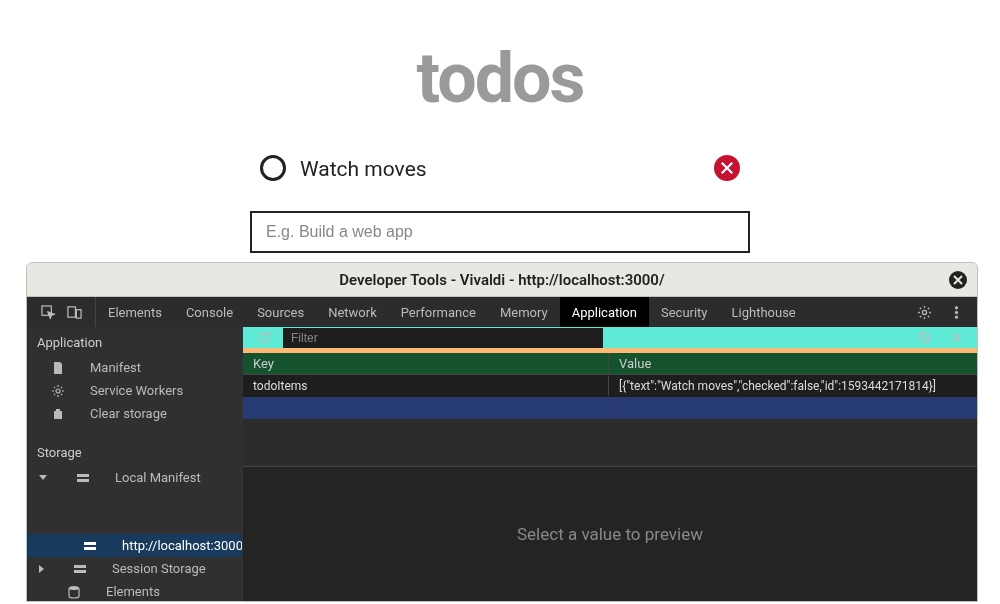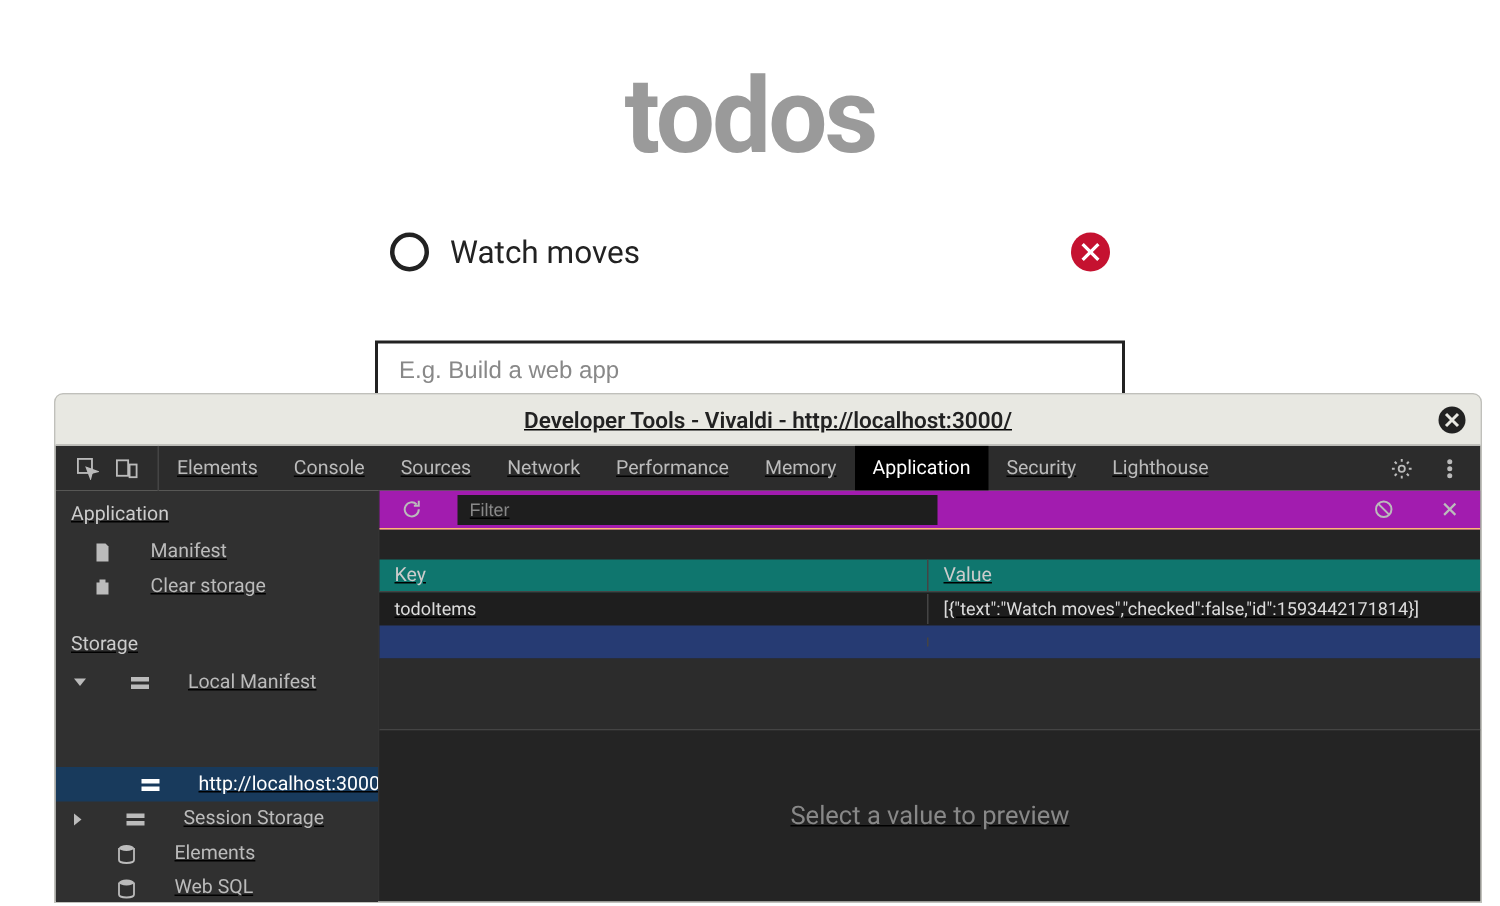--- a/index.html
+++ b/index.html
@@ -6,24 +6,24 @@
 body { font-family: -apple-system, BlinkMacSystemFont, "Segoe UI", Roboto, sans-serif; background: #fff; width: 1000px; height: 604px; overflow: hidden; }
 
 .app { display: flex; flex-direction: column; align-items: center; padding-top: 10px; }
 .app-title { font-size: 70px; font-weight: 700; color: #9a9a9a; letter-spacing: -2px; margin-top: 27px; }
 .todo-list { width: 500px; margin-top: 30px; }
 .todo-item { display: flex; align-items: flex-end; gap: 14px; padding: 6px 10px; }
 .todo-checkbox { width: 26px; height: 26px; border: 3px solid #222; border-radius: 50%; flex-shrink: 0; cursor: pointer; }
 .todo-text { font-size: 21px; color: #222; flex: 1; }
 .todo-delete { width: 26px; height: 26px; border-radius: 50%; background: #c51230; display: flex; align-items: center; justify-content: center; cursor: pointer; }
 .todo-delete svg { width: 14px; height: 14px; }
-.todo-input { width: 500px; margin-top: 40px; border: 2px solid #222; padding: 10px 14px; font-size: 16px; color: #8b5cf6; }
+.todo-input { width: 500px; margin-top: 24px; border: 2px solid #222; padding: 10px 14px; font-size: 16px; color: #8b5cf6; }
 .todo-input::placeholder { color: #888; }
 
-.devtools { position: absolute; top: 262px; left: 36px; width: 952px; height: 340px; border: 1px solid #c0c0bb; border-radius: 6px 6px 0 0; overflow: hidden; display: flex; flex-direction: column; background: #e8e8e2; text-decoration: underline; }
+.devtools { position: absolute; top: 262px; left: 26px; width: 952px; height: 340px; border: 1px solid #c0c0bb; border-radius: 6px 6px 0 0; overflow: hidden; display: flex; flex-direction: column; background: #e8e8e2; }
 .dt-titlebar { display: flex; align-items: center; justify-content: center; height: 34px; background: #e8e8e2; position: relative; border-bottom: 1px solid #c0c0bb; }
 .dt-titlebar-text { font-size: 15px; font-weight: 600; color: #222; }
 .dt-close { position: absolute; right: 10px; top: 8px; width: 18px; height: 18px; border-radius: 50%; background: #222; display: flex; align-items: center; justify-content: center; cursor: pointer; }
 .dt-close svg { width: 10px; height: 10px; }
 
 .dt-tabs { display: flex; align-items: center; height: 30px; background: #2c2c2c; color: #999; font-size: 13px; justify-content: space-between; }
 .dt-tool-icons { display: flex; gap: 0; padding: 0 8px; border-right: 1px solid #444; height: 100%; align-items: center; }
 .dt-tool-icon { width: 22px; height: 22px; display: flex; align-items: center; justify-content: center; cursor: pointer; margin: 0 2px;}
 .dt-tool-icon svg { width: 15px; height: 15px; stroke: #bbb; fill: none; }
 .dt-tab { padding: 0 12px; height: 100%; display: flex; align-items: center; cursor: pointer; color: #bbb; }
@@ -39,24 +39,24 @@
 .dt-side-item.child { padding-left: 40px; }
 .dt-side-item.child2 { padding-left: 56px; }
 .dt-side-item.selected { background: #183a5c; color: #fff; margin-top: 45px; }
 .dt-side-item.expanded::before, .dt-side-item.collapsed::before { content: ""; width: 0; height: 0; margin-left: -12px; margin-right: 4px; }
 .dt-side-item.expanded::before { border-left: 4px solid transparent; border-right: 4px solid transparent; border-top: 5px solid #bbb; }
 .dt-side-item.collapsed::before { border-top: 4px solid transparent; border-bottom: 4px solid transparent; border-left: 5px solid #bbb; }
 .icon-sm { width: 14px; height: 14px; display: inline-flex; align-items: center; justify-content: center; }
 .icon-sm svg { width: 14px; height: 14px; fill: #bbb; }
 
 .dt-content { flex: 1; display: flex; flex-direction: column; }
-.dt-toolbar { display: flex; align-items: center; height: 26px; border-bottom: 1px solid #fdba74; background: #a21caf; gap: 18px; padding: 0 8px; }
+.dt-toolbar { display: flex; align-items: center; height: 26px; border-bottom: 5px solid #fdba74; background: #5eead4; gap: 6px; padding: 0 8px; }
 .dt-toolbar .filter { background: #1e1e1e; border: none; color: #ddd; font-size: 12px; padding: 3px 8px; width: 320px; height: 20px; }
 .dt-toolbar .filter::placeholder { color: #888; }
-.dt-grid-header { display: flex; height: 22px; border-bottom: 1px solid #444; background: #0f766e; margin-top: 20px; }
+.dt-grid-header { display: flex; height: 22px; border-bottom: 1px solid #444; background: #14532d; }
 .dt-col { padding: 3px 10px; color: #ccc; font-size: 13px; }
 .dt-col.key { width: 366px; border-right: 1px solid #444; }
 .dt-col.value { flex: 1; }
 .dt-grid-row { display: flex; height: 22px; align-items: center; background: #1e1e1e; font-size: 12px; }
 .dt-grid-row.blue { background: #263b73; }
 .dt-cell { padding: 3px 10px; color: #ddd; white-space: nowrap; overflow: hidden; text-overflow: ellipsis; }
 .dt-cell.key { width: 366px; border-right: 1px solid #444; }
 .dt-cell.value { flex: 1; }
 .dt-grid-empty { flex: 0 0 48px; background: #2c2c2c; border-bottom: 1px solid #444; }
 .dt-preview { flex: 1; display: flex; align-items: center; justify-content: center; color: #888; font-size: 17px; background: #242424;}
@@ -138,20 +138,29 @@
         <span class="icon-sm">
             <svg viewBox="0 0 14 14">
               <path d="M3 1h6l2 2v10H3z" fill="#bbb"></path>
             </svg>
           </span>
         <span>Manifest</span>
       </div>
       <div class="dt-side-item">
         <span class="icon-sm">
             <svg viewBox="0 0 14 14">
+              <circle cx="7" cy="7" r="2" fill="none" stroke="#bbb" stroke-width="1.2"></circle>
+              <path d="M7 1v2M7 11v2M1 7h2M11 7h2M3 3l1 1M10 10l1 1M11 3l-1 1M4 10l-1 1" stroke="#bbb" stroke-width="1.2"></path>
+            </svg>
+          </span>
+        <span>Service Workers</span>
+      </div>
+      <div class="dt-side-item">
+        <span class="icon-sm">
+            <svg viewBox="0 0 14 14">
               <path d="M3 4h8v8H3zM5 2h4v2H5z" fill="#bbb"></path>
             </svg>
           </span>
         <span>Clear storage</span>
       </div>
 
       <div class="dt-section-title" style="margin-top:12px">Storage</div>
       <div class="dt-side-item expanded">
         <span class="icon-sm">
             <svg viewBox="0 0 14 14">

